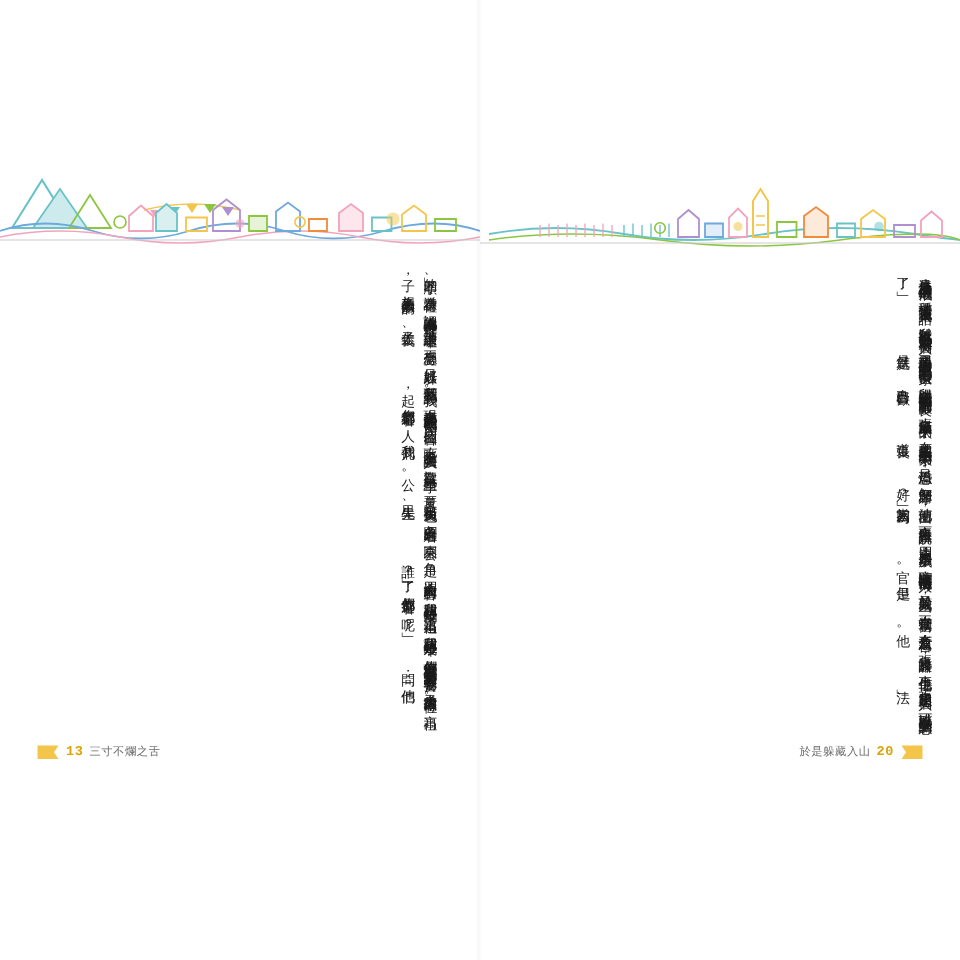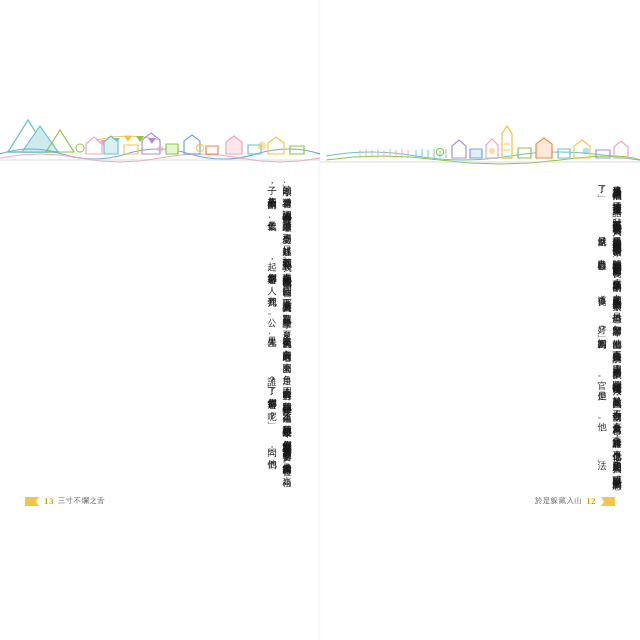--- a/index.html
+++ b/index.html
@@ -86,21 +86,21 @@
     letter-spacing: 0.4px;
     font-family: "Liberation Sans", sans-serif;
   }
   .footer.left-foot  { left: 24px; }
   .footer.right-foot { right: 24px; }
 
   .folio {
     font-size: 9px;
     color: #d9a404;
     font-weight: bold;
-    font-family: Liberation Serif, serif;
+    font-family: Liberation Mono, monospace;
   }
   .foot-label { margin: 0 4px; }
 
   .ribbon {
     width: 16px;
     height: 11px;
     margin-right: 4px;
     flex: none;
   }
   .ribbon-right { margin-right: 0; margin-left: 4px; }
@@ -243,21 +243,21 @@
           <div class="col">的戚夫人所生的兒子為太子，呂后惶恐，知道張良</div>
           <div class="col">怎麼辦才好？」</div>
           <div class="col">靖他出面，而張良推辭說：「這四人已超八十多歲了，當初因為</div>
           <div class="col">聽聞漢高祖輕慢侮辱人，於是躲藏入山，不肯在漢朝當官。但是</div>
           <div class="col">有太后及建言：「張良喜於謀略，事上也信任他。</div>
           <div class="col">張良想起了四個人，或許可以改變皇上的想法」</div>
         </div>
 
       <div class="footer right-foot">
         <span class="foot-label">於是躲藏入山</span>
-        <span class="folio">12</span>
+        <span class="folio">20</span>
         <svg class="ribbon ribbon-right" viewBox="0 0 16 11">
           <path d="M15 1 h-14 l3 4.5 -3 4.5 h14 z" fill="#f3c64b"></path>
         </svg>
       </div>
     </div>
 
   </div>
 
   <div class="gutter"></div>
 </div>

